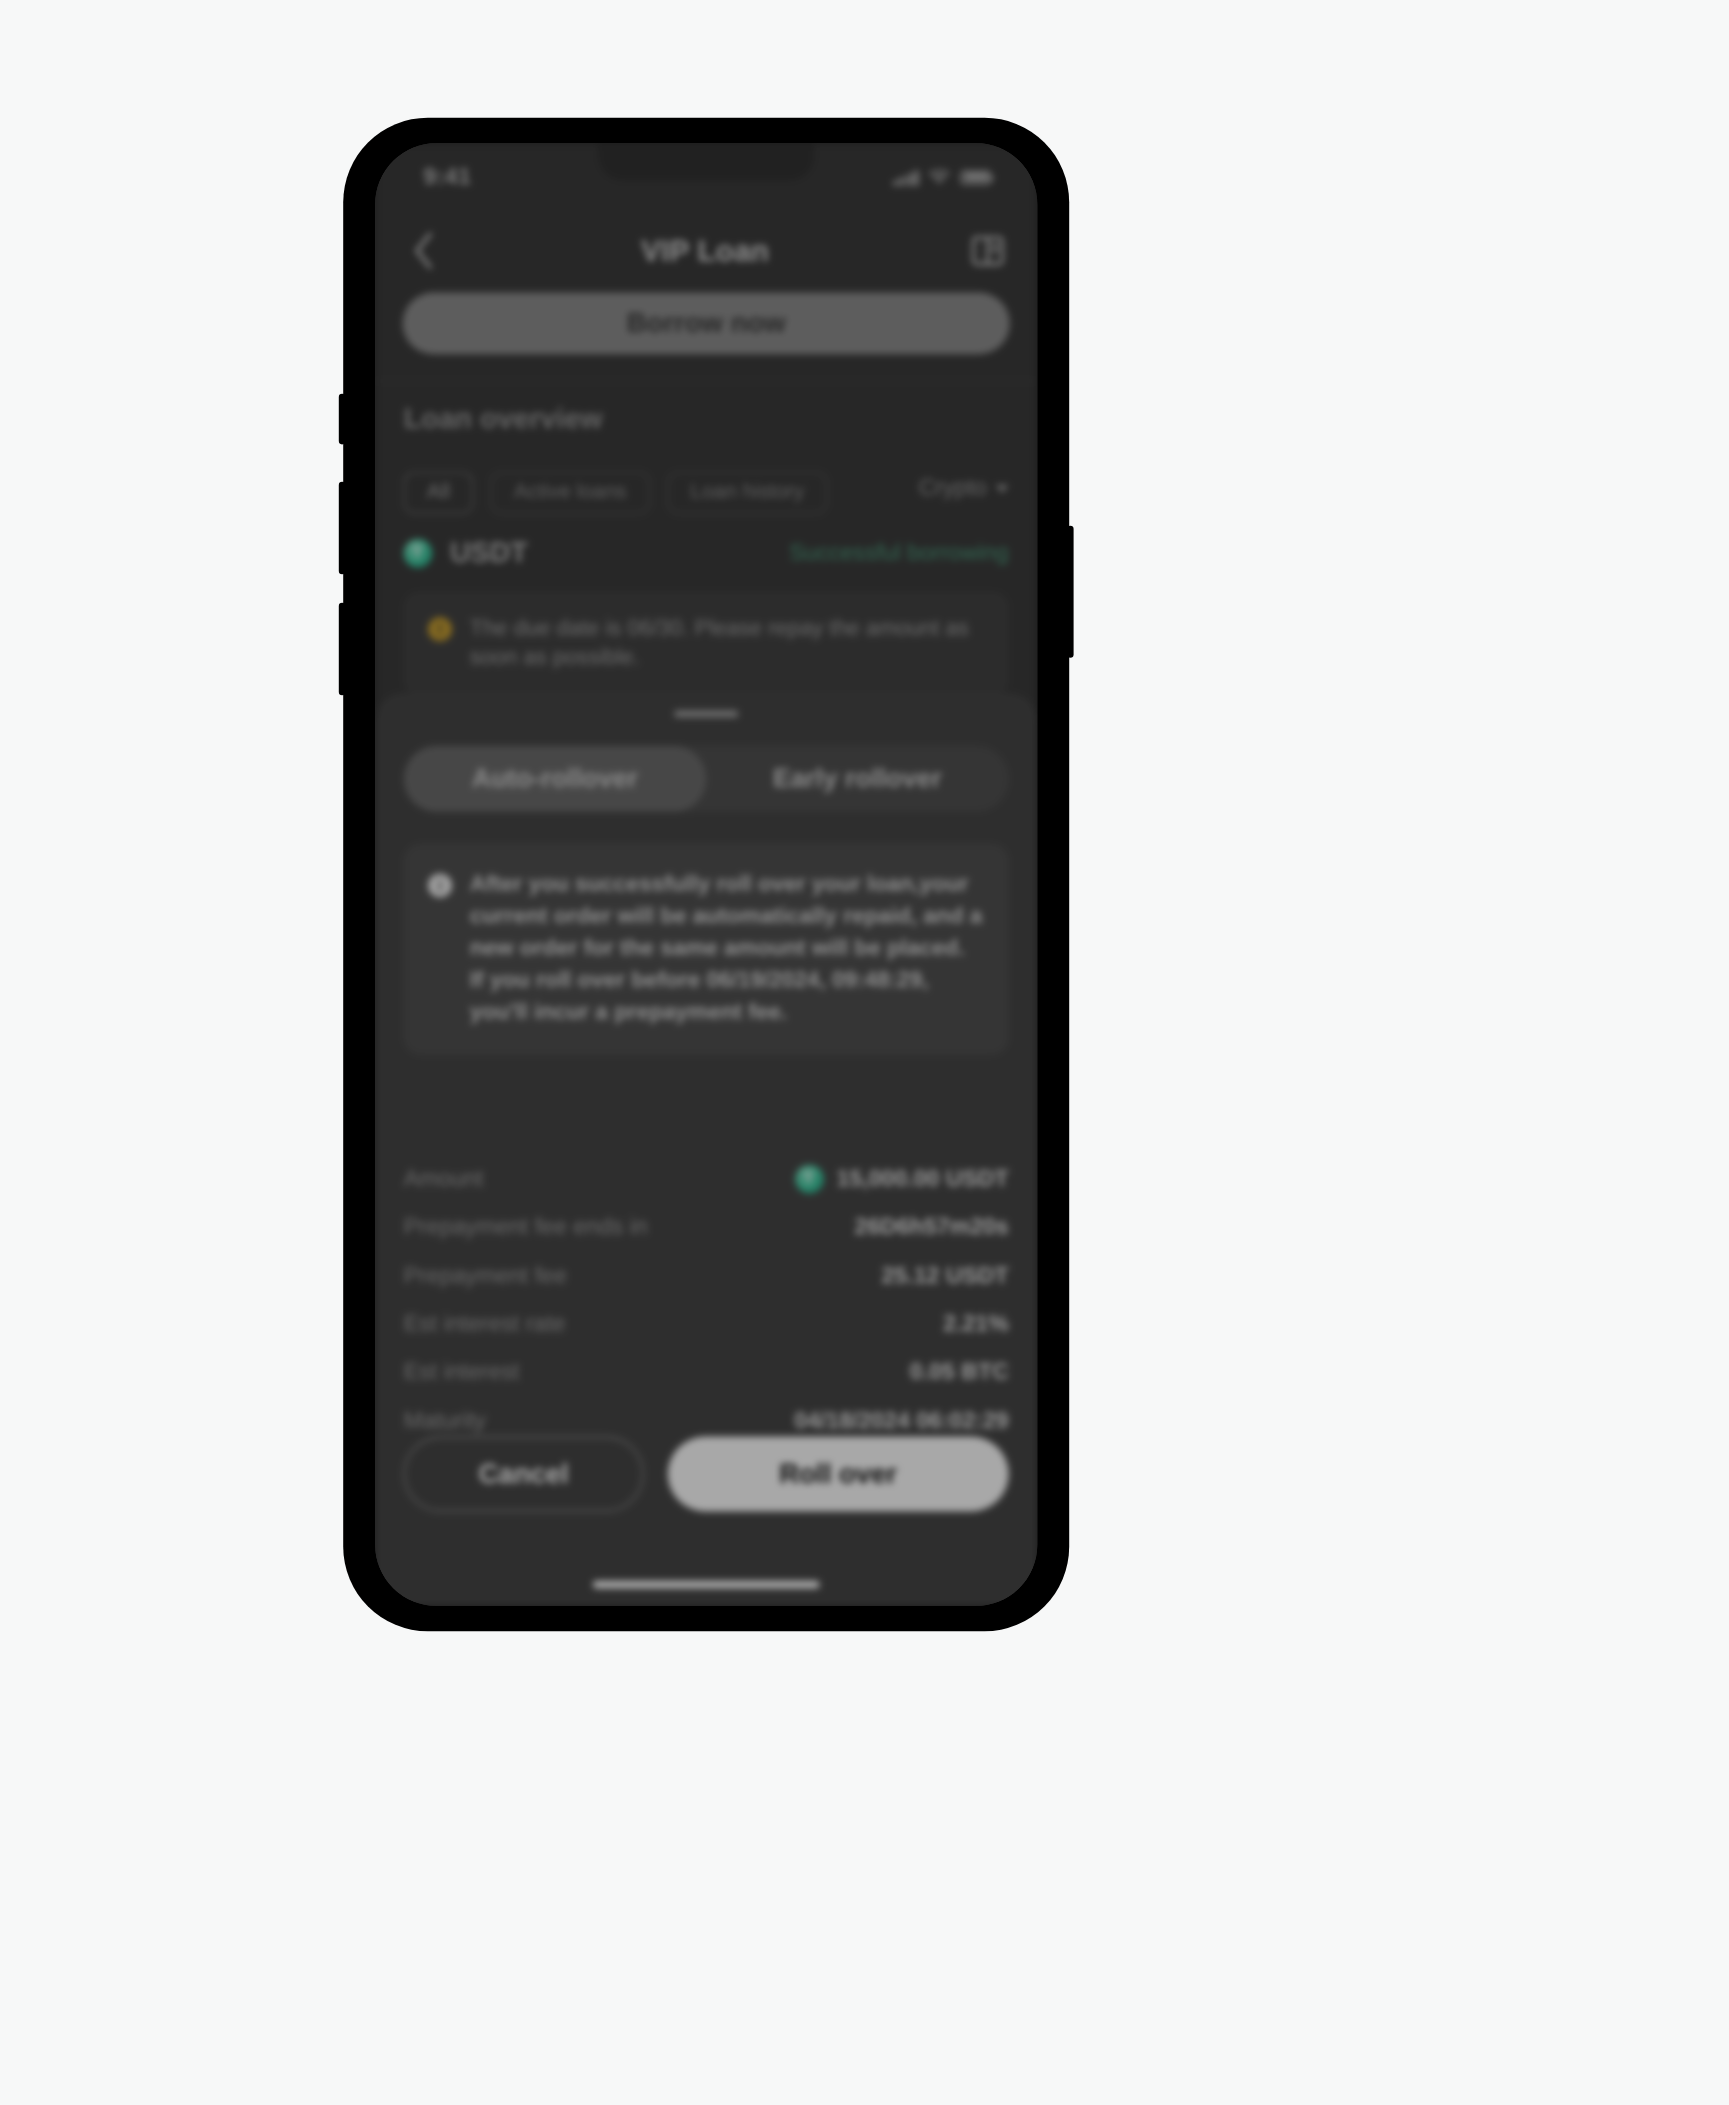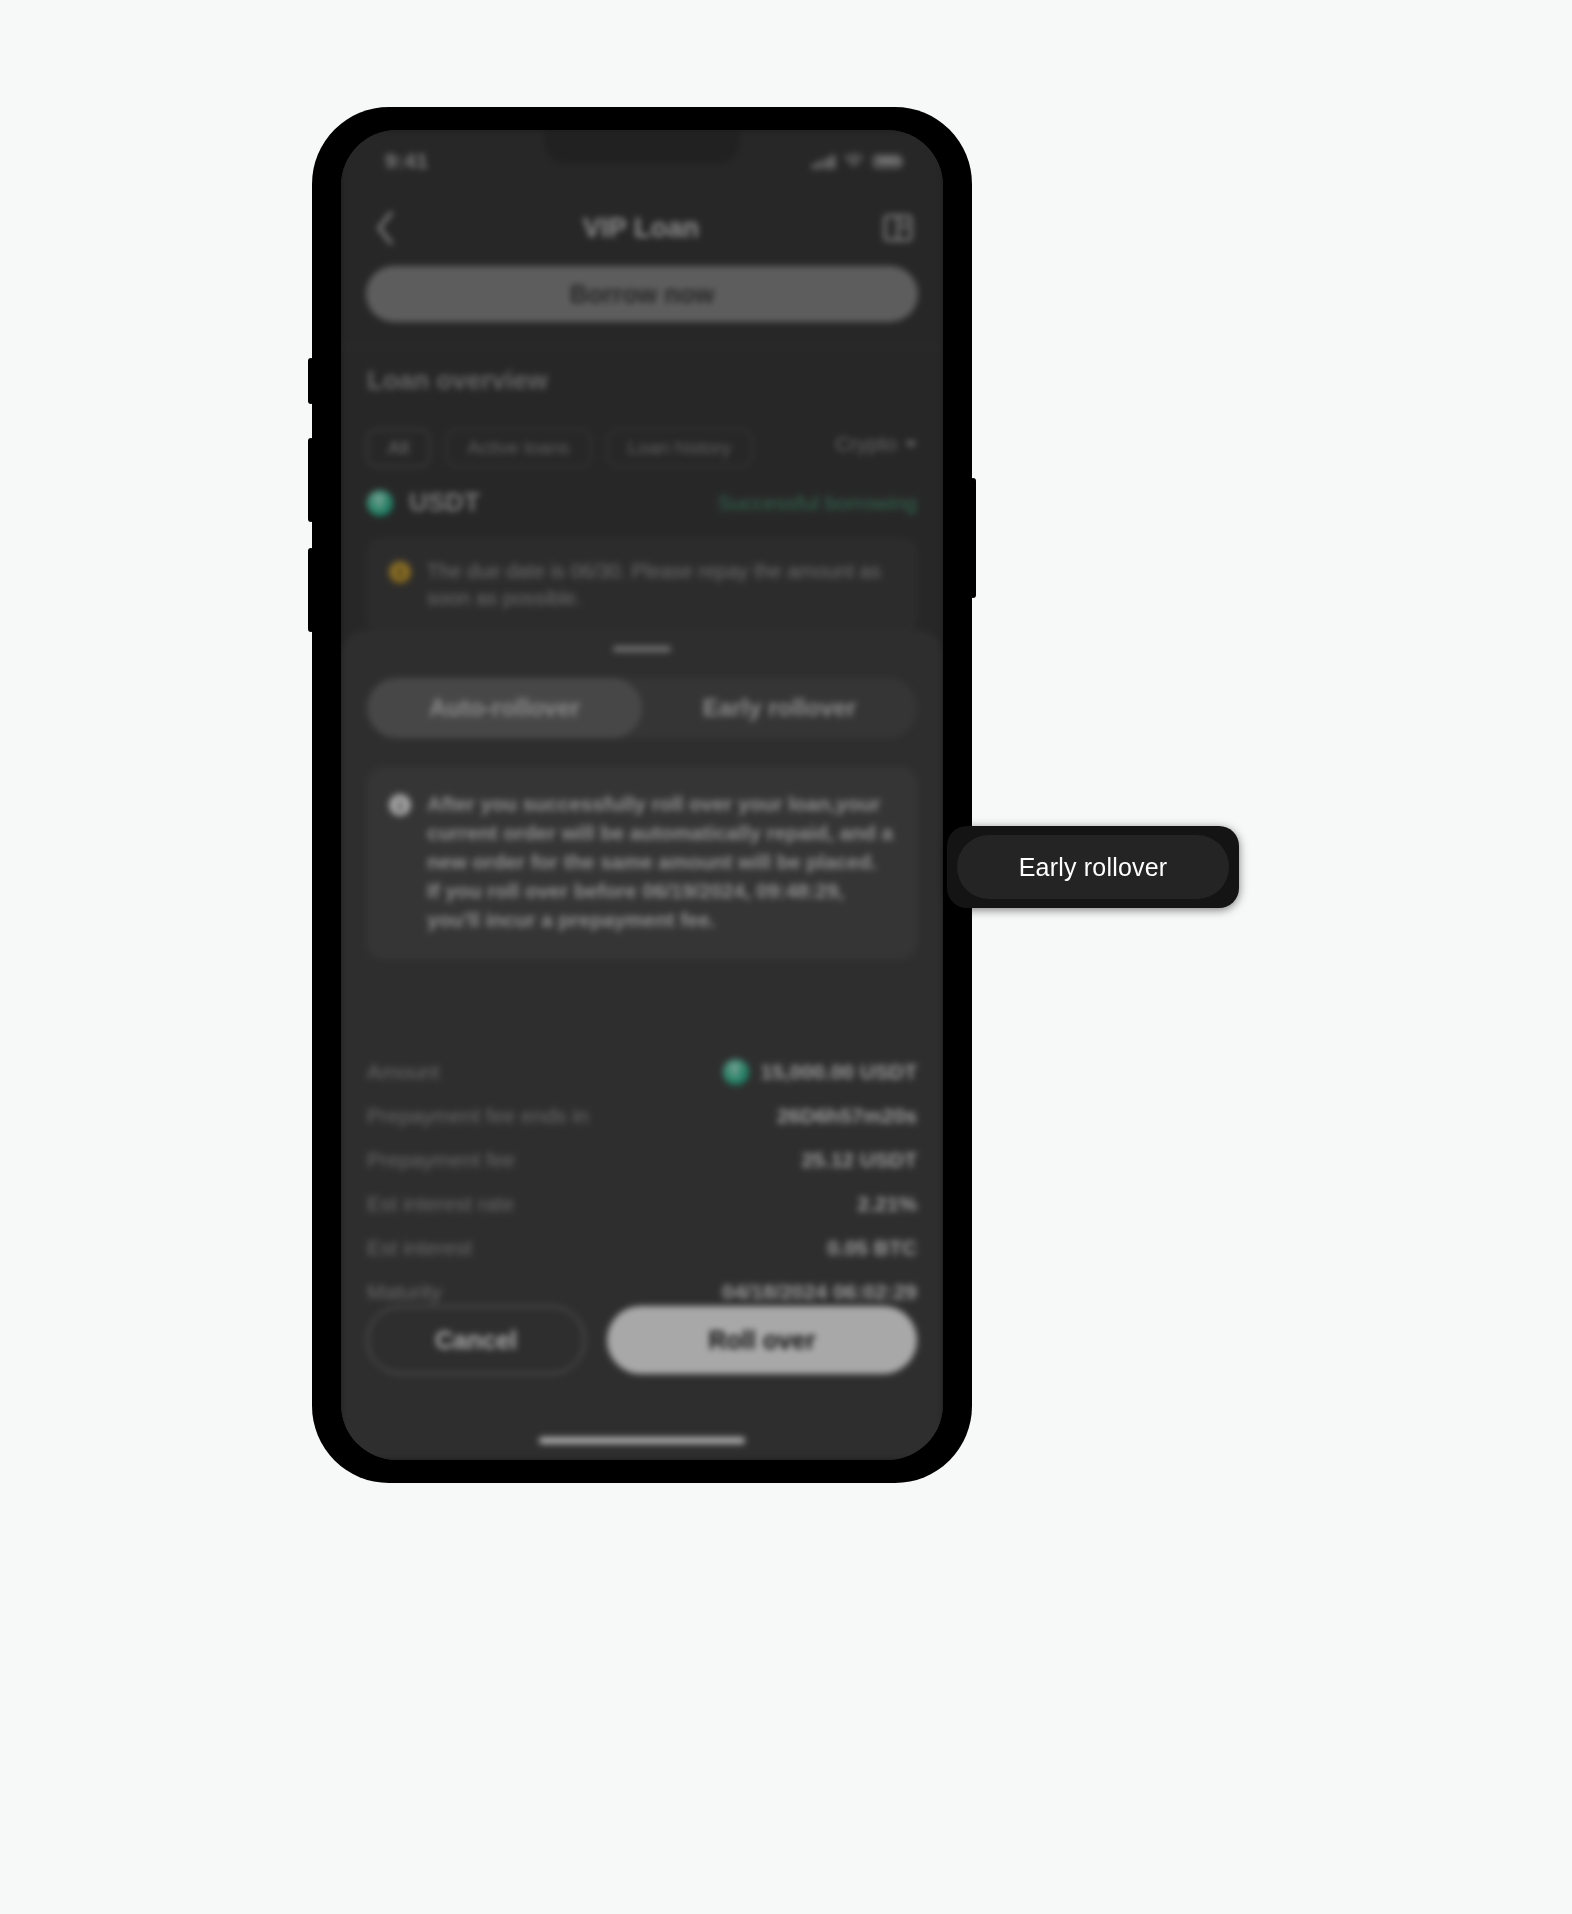--- a/index.html
+++ b/index.html
@@ -541,19 +541,15 @@
             <div id="rollover-button">Roll over</div>
           </div>
 
           <div id="home-indicator"></div>
         </div>
       </div>
 
       <div id="scrim"></div>
     </div>
 
-    <div id="highlight">
-      <div id="highlight-inner"></div>
-      <span id="highlight-label">Early rollover</span>
-    </div>
 
   </div>
 </div>
 
 </body></html>

